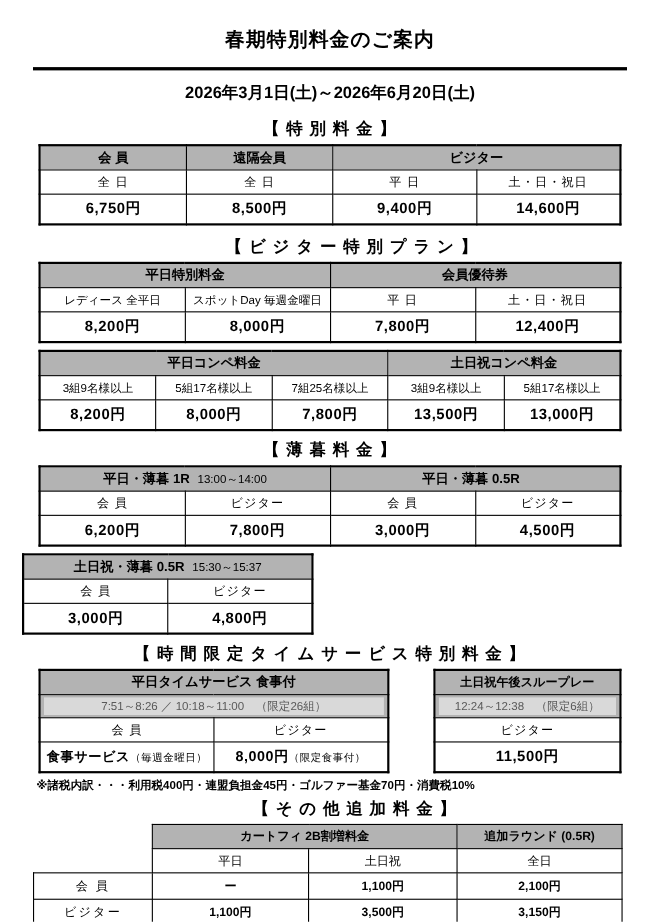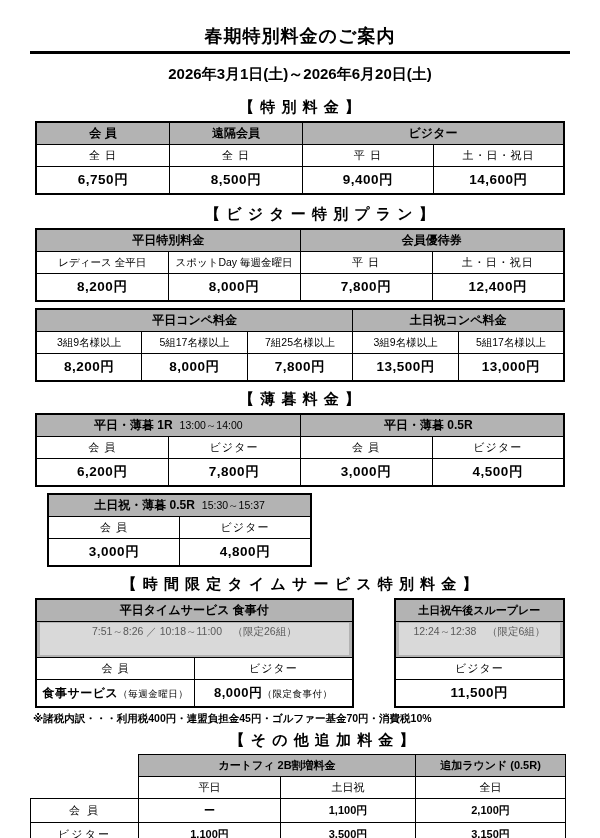--- a/index.html
+++ b/index.html
@@ -1,42 +1,42 @@
 <!DOCTYPE html>
 <html><head>
 <meta charset="utf-8">
 <style>
   html,body{margin:0;padding:0;background:#fff;}
   body{width:600px;height:838px;font-family:"Liberation Sans","DejaVu Sans",sans-serif;color:#000;overflow:hidden;}
   .page{position:relative;width:600px;height:838px;}
-  .title-block{margin:24px 30px 0;border-bottom:3px solid #000;text-align:center;padding-bottom:3px;}
+  .title-block{margin:24px 30px 0;border-bottom:3px solid #000;text-align:center;padding-bottom:13px;}
   .title{font-size:18px;font-weight:bold;letter-spacing:1px;display:inline-block;}
   .date{text-align:center;font-weight:bold;font-size:15px;margin-top:11px;}
   .sec-title{text-align:center;font-weight:bold;font-size:15px;letter-spacing:1px;}
   .mt14{margin-top:14px;} .mt10{margin-top:10px;padding-left:40px;} .mt8{margin-top:8px;} .mt6{margin-top:6px;} .mt5{margin-top:5px;padding-left:45px;}
   .mb4{margin-bottom:4px;}
 
   table{border-collapse:collapse;table-layout:fixed;}
   .tbl{border:2px solid #000;}
   td{border:1px solid #000;text-align:center;padding:0;white-space:nowrap;overflow:hidden;vertical-align:middle;}
   .h{background:#b3b3b3;font-weight:bold;font-size:12px;height:21px;}
   .s{font-size:11px;height:21px;letter-spacing:1px;}
   .v{font-weight:bold;font-size:13.5px;height:26px;letter-spacing:0.5px;}
   .center{margin-left:auto;margin-right:auto;}
   .w530{width:530px;}
-  .left35{margin-left:47px;}
+  .left35{margin-left:20px;}
   .c25{width:25%;} .c20{width:20%;}
   .small-s{font-size:10.5px;letter-spacing:0;}
 
   .hl{font-weight:bold;font-size:12px;}
   .ht{font-weight:normal;font-size:10.5px;margin-left:7px;letter-spacing:0;}
 
   .flexrow{display:flex;justify-content:space-between;margin:0 35px;gap:40px;}
   .tband{height:20px;background:#b3b3b3;padding:0;}
-  .tband-inner{background:#d9d9d9;color:#595959;font-size:10.5px;margin:1px 3px 2px 3px;height:32px;line-height:16px;}
+  .tband-inner{background:#d9d9d9;color:#595959;font-size:10.5px;margin:1px 3px 2px 3px;height:16px;line-height:16px;}
   .vm{font-weight:bold;font-size:13px;}
   .vm2{font-weight:bold;font-size:12px;}
   .vn{font-weight:normal;font-size:9.5px;}
 
   .tbl7{margin-left:30px;width:535px;}
   .tbl7 td{font-size:11px;margin-left:16px;}
   .ghost{border:none;background:#fff;}
   .t7h{background:#b3b3b3;font-weight:bold;font-size:11.5px;height:21px;}
   .t7s{font-size:11px;height:21px;}
   .t7l{font-size:11px;letter-spacing:2px;height:23px;}

